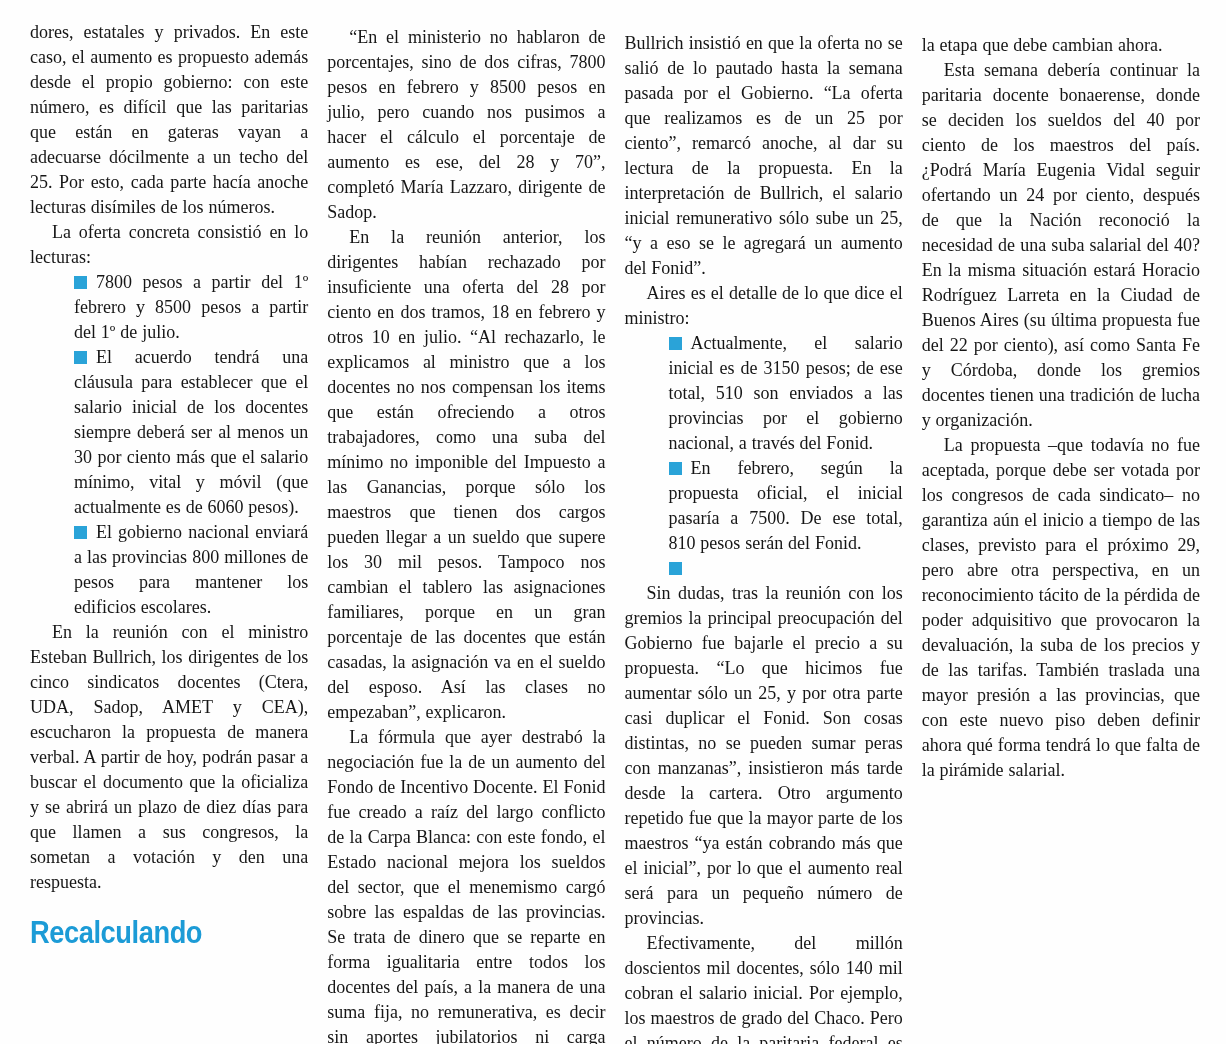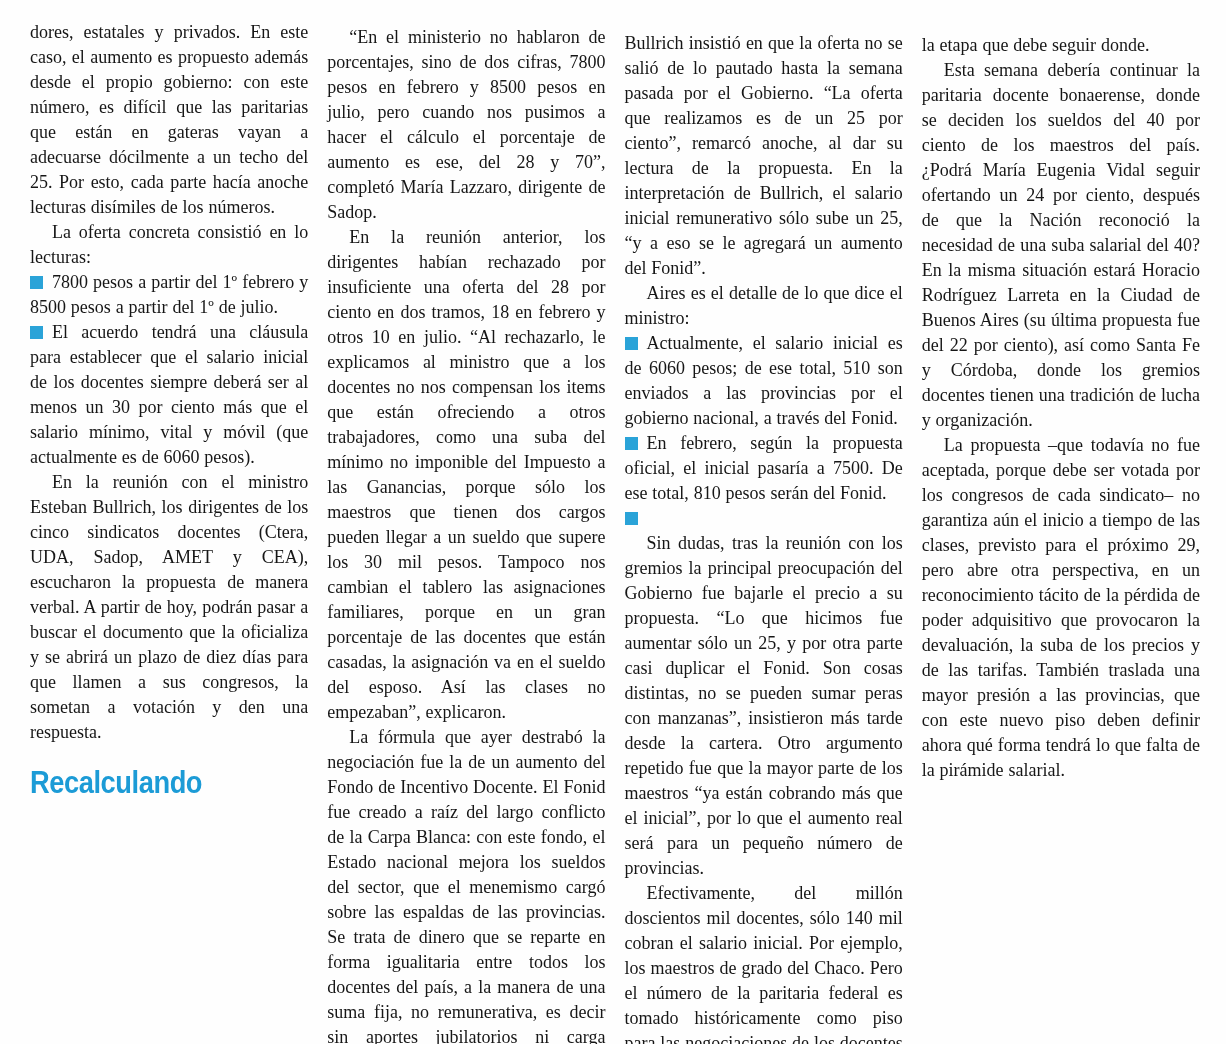--- a/index.html
+++ b/index.html
@@ -34,21 +34,21 @@
     text-align: justify;
     hyphens: auto;
     -webkit-hyphens: auto;
     word-spacing: 0.02em;
   }
   .col-2 { padding-top: 5px; }
   .col-3 { padding-top: 11px; }
   .col-4 { padding-top: 13px; }
   .col p { margin: 0; }
   .para.indent { text-indent: 22px; }
-  .para.bullet { text-indent: 0; }
+  .para.bullet { text-indent: 0; margin-left: 44px; }
   .sq {
     display: inline-block;
     width: 13px;
     height: 13px;
     background: var(--bullet-blue, #2aa3d8);
     margin-right: 9px;
     transform: translateY(1px);
   }
   .subhead {
     font-family: "Liberation Sans", sans-serif;
@@ -65,36 +65,37 @@
 </head>
 <body>
 
 <div class="page">
   <div class="columns" id="columns">
       <div class="col col-1">
         <p class="para">dores, estatales y privados. En este caso, el aumento es propuesto además desde el propio gobierno: con este número, es difícil que las paritarias que están en gateras vayan a adecuarse dócilmente a un techo del 25. Por esto, cada parte hacía anoche lecturas disímiles de los números.</p>
         <p class="para indent">La oferta concreta consistió en lo lecturas:</p>
         <p class="para bullet"><span class="sq"></span><span>7800 pesos a partir del 1º febrero y 8500 pesos a partir del 1º de julio.</span></p>
         <p class="para bullet"><span class="sq"></span><span>El acuerdo tendrá una cláusula para establecer que el salario inicial de los docentes siempre deberá ser al menos un 30 por ciento más que el salario mínimo, vital y móvil (que actualmente es de 6060 pesos).</span></p>
+        <p class="para bullet"><span class="sq"></span><span>El gobierno nacional enviará a las provincias 800 millones de pesos para mantener los edificios escolares.</span></p>
         <p class="para indent">En la reunión con el ministro Esteban Bullrich, los dirigentes de los cinco sindicatos docentes (Ctera, UDA, Sadop, AMET y CEA), escucharon la propuesta de manera verbal. A partir de hoy, podrán pasar a buscar el documento que la oficializa y se abrirá un plazo de diez días para que llamen a sus congresos, la sometan a votación y den una respuesta.</p>
         <h2 class="subhead">Recalculando</h2>
       </div>
       <div class="col col-2">
         <p class="para indent">“En el ministerio no hablaron de porcentajes, sino de dos cifras, 7800 pesos en febrero y 8500 pesos en julio, pero cuando nos pusimos a hacer el cálculo el porcentaje de aumento es ese, del 28 y 70”, completó María Lazzaro, dirigente de Sadop.</p>
         <p class="para indent">En la reunión anterior, los dirigentes habían rechazado por insuficiente una oferta del 28 por ciento en dos tramos, 18 en febrero y otros 10 en julio. “Al rechazarlo, le explicamos al ministro que a los docentes no nos compensan los items que están ofreciendo a otros trabajadores, como una suba del mínimo no imponible del Impuesto a las Ganancias, porque sólo los maestros que tienen dos cargos pueden llegar a un sueldo que supere los 30 mil pesos. Tampoco nos cambian el tablero las asignaciones familiares, porque en un gran porcentaje de las docentes que están casadas, la asignación va en el sueldo del esposo. Así las clases no empezaban”, explicaron.</p>
         <p class="para indent">La fórmula que ayer destrabó la negociación fue la de un aumento del Fondo de Incentivo Docente. El Fonid fue creado a raíz del largo conflicto de la Carpa Blanca: con este fondo, el Estado nacional mejora los sueldos del sector, que el menemismo cargó sobre las espaldas de las provincias. Se trata de dinero que se reparte en forma igualitaria entre todos los docentes del país, a la manera de una suma fija, no remunerativa, es decir sin aportes jubilatorios ni carga sociales, y sin impacto en la pirámide salarial.</p>
       </div>
       <div class="col col-3">
         <p class="para">Bullrich insistió en que la oferta no se salió de lo pautado hasta la semana pasada por el Gobierno. “La oferta que realizamos es de un 25 por ciento”, remarcó anoche, al dar su lectura de la propuesta. En la interpretación de Bullrich, el salario inicial remunerativo sólo sube un 25, “y a eso se le agregará un aumento del Fonid”.</p>
         <p class="para indent">Aires es el detalle de lo que dice el ministro:</p>
-        <p class="para bullet"><span class="sq"></span><span>Actualmente, el salario inicial es de 6060 pesos; de ese total, 510 son enviados a las provincias por el gobierno nacional, a través del Fonid.</span></p>
+        <p class="para bullet"><span class="sq"></span><span>Actualmente, el salario inicial es de 3150 pesos; de ese total, 510 son enviados a las provincias por el gobierno nacional, a través del Fonid.</span></p>
         <p class="para bullet"><span class="sq"></span><span>En febrero, según la propuesta oficial, el inicial pasaría a 7500. De ese total, 810 pesos serán del Fonid.</span></p>
         <p class="para bullet"><span class="sq"></span></p>
         <p class="para indent">Sin dudas, tras la reunión con los gremios la principal preocupación del Gobierno fue bajarle el precio a su propuesta. “Lo que hicimos fue aumentar sólo un 25, y por otra parte casi duplicar el Fonid. Son cosas distintas, no se pueden sumar peras con manzanas”, insistieron más tarde desde la cartera. Otro argumento repetido fue que la mayor parte de los maestros “ya están cobrando más que el inicial”, por lo que el aumento real será para un pequeño número de provincias.</p>
         <p class="para indent">Efectivamente, del millón doscientos mil docentes, sólo 140 mil cobran el salario inicial. Por ejemplo, los maestros de grado del Chaco. Pero el número de la paritaria federal es tomado históricamente como piso para las negociaciones de los docentes con las gobernaciones,</p>
       </div>
       <div class="col col-4">
-        <p class="para">la etapa que debe seguir donde.</p>
+        <p class="para">la etapa que debe cambian ahora.</p>
         <p class="para indent">Esta semana debería continuar la paritaria docente bonaerense, donde se deciden los sueldos del 40 por ciento de los maestros del país. ¿Podrá María Eugenia Vidal seguir ofertando un 24 por ciento, después de que la Nación reconoció la necesidad de una suba salarial del 40? En la misma situación estará Horacio Rodríguez Larreta en la Ciudad de Buenos Aires (su última propuesta fue del 22 por ciento), así como Santa Fe y Córdoba, donde los gremios docentes tienen una tradición de lucha y organización.</p>
         <p class="para indent">La propuesta –que todavía no fue aceptada, porque debe ser votada por los congresos de cada sindicato– no garantiza aún el inicio a tiempo de las clases, previsto para el próximo 29, pero abre otra perspectiva, en un reconocimiento tácito de la pérdida de poder adquisitivo que provocaron la devaluación, la suba de los precios y de las tarifas. También traslada una mayor presión a las provincias, que con este nuevo piso deben definir ahora qué forma tendrá lo que falta de la pirámide salarial.</p>
       </div>
     </div>
 </div>
 
 </body></html>

